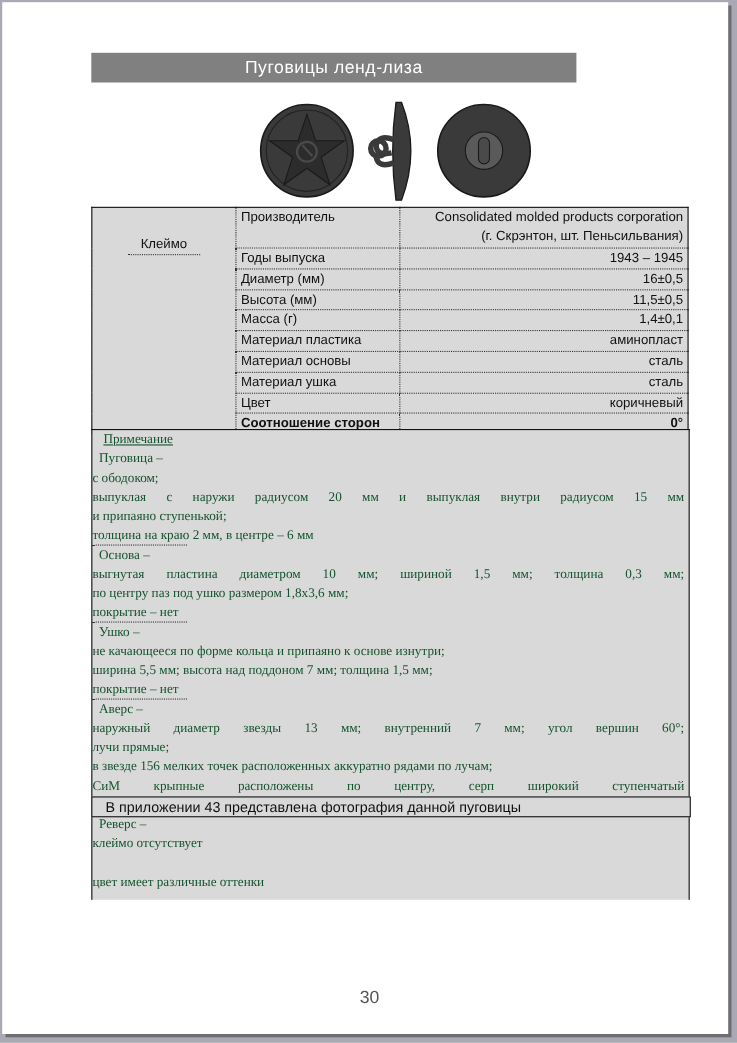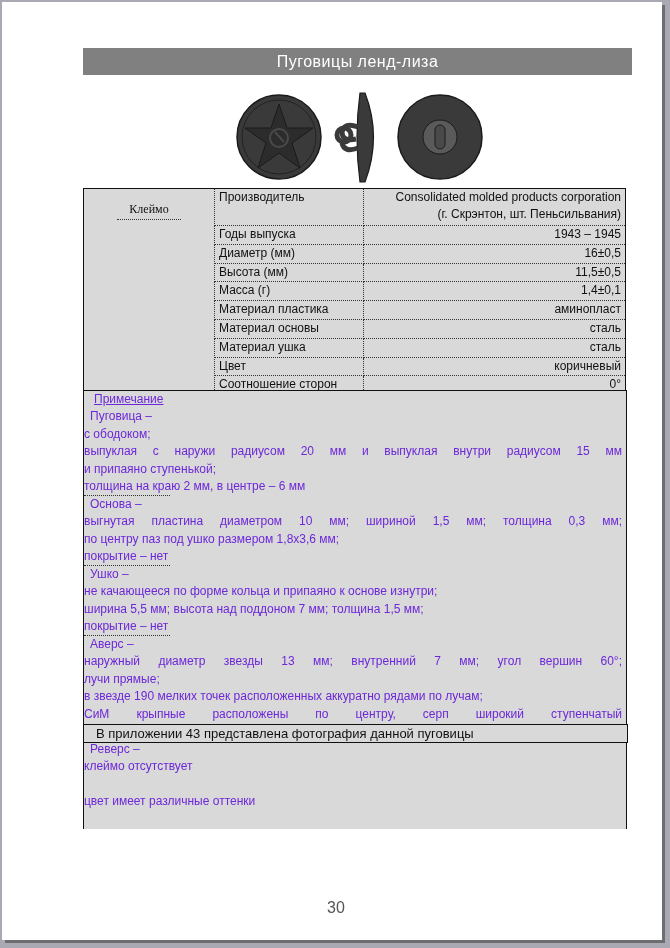--- a/index.html
+++ b/index.html
@@ -1,34 +1,34 @@
 <!DOCTYPE html>
 <html><head>
 <meta charset="utf-8">
 <style>
   html, body { margin:0; padding:0; }
   body { width:670px; height:948px; background:#a9a9b3; position:relative; overflow:hidden;
          font-family:"Liberation Sans", "DejaVu Sans", sans-serif; }
   .page { position:absolute; left:2px; top:2px; width:660px; height:938px; background:#fff;
           box-shadow: 3px 3px 0 #6e6e72; }
-  .title-bar { position:absolute; left:81px; top:46px; width:549px; height:27px; background:#808080;
+  .title-bar { position:absolute; left:81px; top:46px; width:441px; height:27px; background:#808080;
                color:#fff; text-align:center; font-size:16px; line-height:27px; letter-spacing:0.5px; }
   .figures { position:absolute; left:230px; top:88px; width:260px; height:95px; }
   table.spec { position:absolute; left:81px; top:186px; width:543px; border-collapse:collapse;
                background:#d9d9d9; font-size:12px; color:#111; }
   table.spec td { padding:0 4px; height:17.8px; line-height:17px; vertical-align:top; }
   .outer { border:1.5px solid #111; }
   .kl-cell { width:122px; border-right:1px dotted #333; text-align:center; vertical-align:top; }
-  .kl-label { display:inline-block; margin-top:12px; padding:0 12px 1px; border-bottom:1px dotted #333;font-family:Liberation Serif, serif; }
+  .kl-label { display:inline-block; margin-top:24px; padding:0 12px 1px; border-bottom:1px dotted #333; }
   .p-cell { width:140px; border-right:1px dotted #333; border-bottom:1px dotted #333; }
   .v-cell { text-align:right; border-bottom:1px dotted #333; }
-  .last td.p-cell, .last td.v-cell { border-bottom:none; }
+  .last td.p-cell, .last td.v-cell { border-bottom:none;font-weight:bold; }
   .notes { position:absolute; left:81px; top:388px; width:542px; background:#d9d9d9;
            border-left:1.5px solid #111; border-right:1.5px solid #111; border-top:1.5px solid #111;
-           font-size:12px; color:#6d28d9; padding-bottom:18px; }
+           font-size:12px; color:#14532d; padding-bottom:7px;font-family:Liberation Serif, serif; }
   .notes-head { margin-left:10px; text-decoration:underline; line-height:17px; }
   .note-row { display:flex; position:relative;flex-direction:column; }
   .note-key { width:86px; padding-left:6px; line-height:17.5px; flex:none; }
   .note-key-rule { position:absolute; left:0; bottom:0; width:86px; border-bottom:1px dotted #333; }
   .note-val { flex:1; padding-right:4px; line-height:17.5px; }
   .note-line { display:block; }
   .justify { text-align:justify; text-align-last:justify; }
   .footer-note { position:absolute; left:81px; top:722px; width:542px; background:#d9d9d9;
                  border:1.5px solid #111; font-size:13px; line-height:17px; padding-left:12px; box-sizing:border-box; width:545px; color:#111; }
   .page-num { position:absolute; left:4px; width:660px; top:897px; text-align:center; font-size:16px; color:#555; }
@@ -146,21 +146,21 @@
         <span class="note-line">покрытие – нет</span>
       </div>
       <div class="note-key-rule"></div>
     </div>
 
     <div class="note-row">
       <div class="note-key">Аверс –</div>
       <div class="note-val">
         <span class="note-line justify">наружный  диаметр звезды 13 мм; внутренний 7 мм; угол вершин 60°;</span>
         <span class="note-line">лучи прямые;</span>
-        <span class="note-line">в звезде 190 мелких точек расположенных аккуратно рядами по лучам;</span>
+        <span class="note-line">в звезде 156 мелких точек расположенных аккуратно рядами по лучам;</span>
         <span class="note-line justify">СиМ крыпные расположены по центру, серп широкий ступенчатый</span>
         <span class="note-line">поверх молота</span>
       </div>
       <div class="note-key-rule"></div>
     </div>
 
     <div class="note-row">
       <div class="note-key">Реверс –</div>
       <div class="note-val">
         <span class="note-line">клеймо отсутствует</span>

